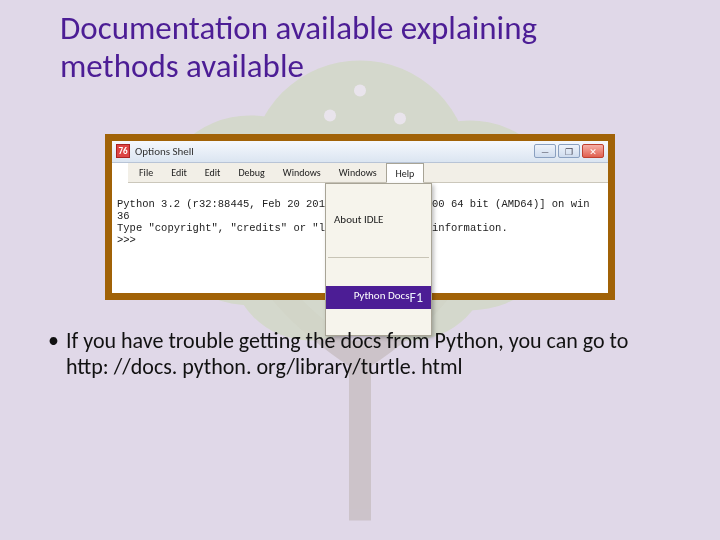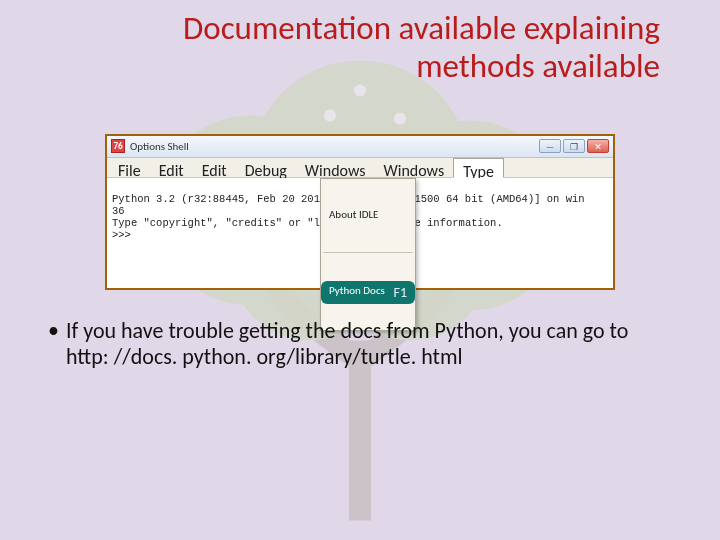--- a/index.html
+++ b/index.html
@@ -13,35 +13,35 @@
     position: absolute;
     left: 50%; top: 50%;
     transform: translate(-50%, -48%);
     width: 520px; height: 520px;
     opacity: 0.35;
     z-index: 0;
   }
   .slide-title {
     position: relative;
     z-index: 2;
-    text-align: right;
+    text-align: left;
     font-size: 33px;
-    color: #b91c1c;
+    color: #4c1d95;
     padding: 10px 60px 0 60px;
     line-height: 1.15;
     font-weight: 400;
   }
   .window-wrap {
     position: relative;
     z-index: 2;
     margin: 48px auto 0 auto;
     width: 510px;
   }
   .win {
-    border: 2px solid #a16207;
+    border: 7px solid #a16207;
     background: #fff;
     box-shadow: 0 0 0 1px #fff inset;
   }
   .titlebar {
     height: 22px;
     background: linear-gradient(#f5f8fd, #dbe5f1);
     border-bottom: 1px solid #b8c4d6;
     display: flex;
     align-items: center;
     padding: 0 4px;
@@ -65,23 +65,24 @@
     display:flex;align-items:center;justify-content:center;
     font-size: 9px; color:#445; line-height:1;
   }
   .winbtn.close { background: linear-gradient(#f6b0a8,#e06050); border-color:#c04030; color:#fff;}
   .menubar {
     height: 20px;
     background: #f2efe7;
     border-bottom: 1px solid #cbc7bb;
     display: flex;
     align-items: stretch;
-    font-size: 16px;
+    font-size: 10px;
     color: #222;
     padding: 0 2px;
+    margin-left: 16px;
   }
   .menuitem { padding: 3px 9px; cursor: default; }
   .menuitem.open {
     background: #fff;
     border: 1px solid #a8a496;
     border-bottom: 1px solid #fff;
     margin-bottom: -1px;
     position: relative;
   }
   .client {
@@ -90,31 +91,31 @@
     font-size: 10.5px;
     color: #222;
     padding: 3px 5px;
     height: 110px;
     position: relative;
     white-space: pre;
   }
   .dropdown {
     position: absolute;
     top: 0px; left: 213px;
-    width: 96px;
+    width: 107px;
     background: #f6f4ec;
     border: 1px solid #a8a496;
     box-shadow: 2px 2px 4px rgba(0,0,0,0.25);
     font-family: Calibri, Arial, sans-serif;
     font-size: 11px;
     z-index: 5;
   }
   .dropdown .dditem { padding: 3px 8px; white-space: nowrap; }
   .dropdown .ddsep { height: 1px; background: #c8c4b6; margin: 2px 2px; }
-  .dropdown .dditem.sel { background: #0f766e; color: #fff; display:flex; justify-content:space-between;border-radius:6px; }
+  .dropdown .dditem.sel { background: #4c1d95; color: #fff; display:flex; justify-content:flex-end; }
   .dropdown .dditem.sel .kbd { color:#e6eefc; font-size:14px; }
   .bullet-block {
     position: relative;
     z-index: 2;
     margin: 28px 48px 0 48px;
     font-size: 22px;
     color: #111;
     line-height: 1.18;
   }
   .bullet-block .bullet { display:flex; }
@@ -163,21 +164,21 @@
         <div class="winbtn close">✕</div>
       </div>
     </div>
     <div class="menubar">
       <div class="menuitem">File</div>
       <div class="menuitem">Edit</div>
       <div class="menuitem">Edit</div>
       <div class="menuitem">Debug</div>
       <div class="menuitem">Windows</div>
       <div class="menuitem">Windows</div>
-      <div class="menuitem open">Type</div>
+      <div class="menuitem open">Help</div>
     </div>
     <div class="client">
 <span>Python 3.2 (r32:88445, Feb 20 201</span>            <span> v.1500 64 bit (AMD64)] on win</span>
 <span>36</span>
 <span>Type "copyright", "credits" or "li</span>              <span>e information.</span>
 <span>&gt;&gt;&gt; </span>
       <div class="dropdown">
         <div class="dditem">About IDLE</div>
         <div class="ddsep"></div>
         <div class="dditem sel">

